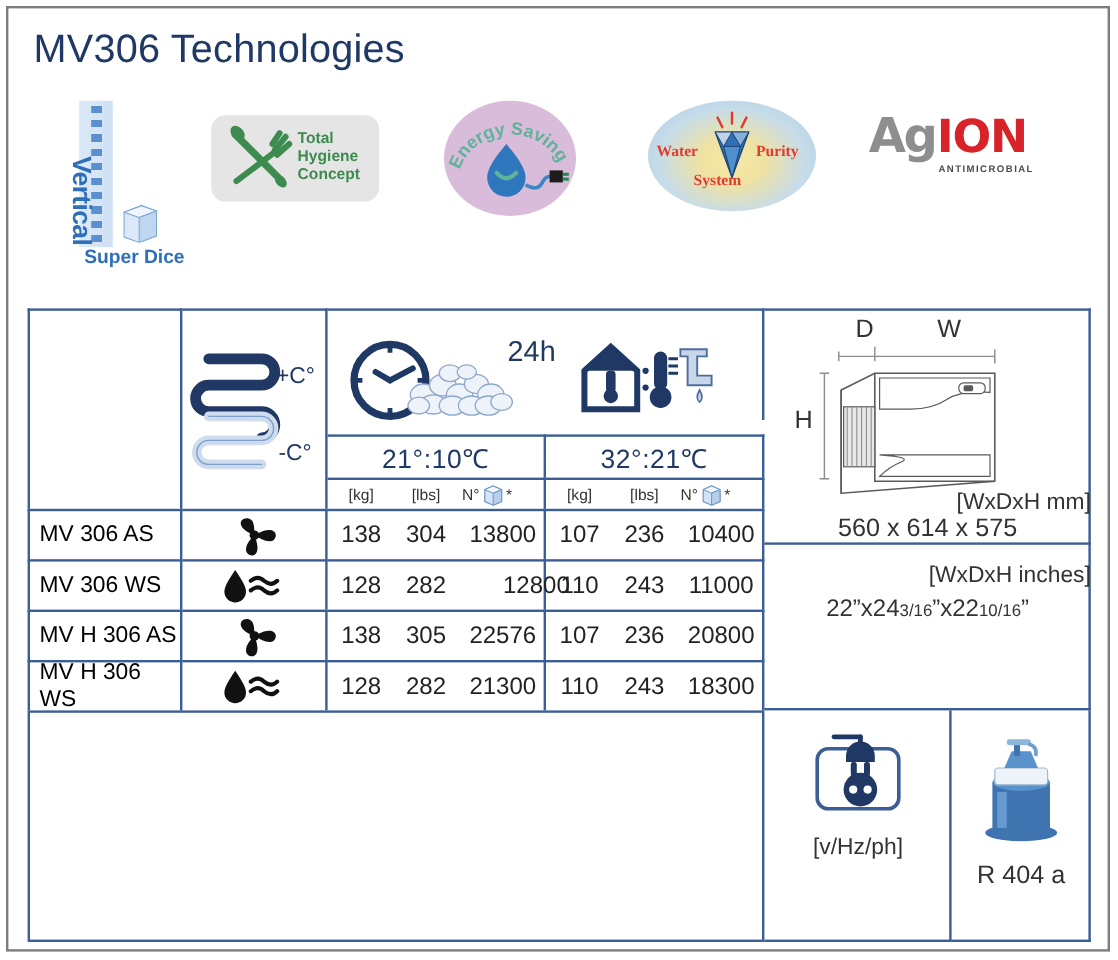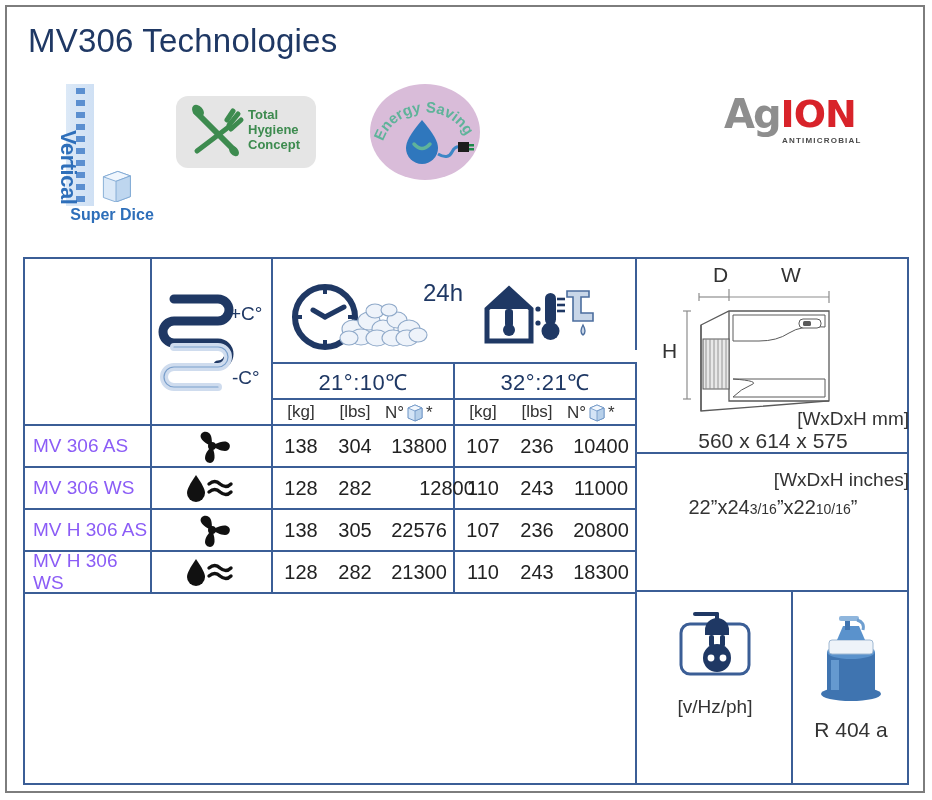--- a/index.html
+++ b/index.html
@@ -124,23 +124,23 @@
   .bt{border-top:2px solid #3b5e96;}
   .bb{border-bottom:2px solid #3b5e96;}
 
   .ctr{display:flex;align-items:center;justify-content:center;text-align:center;}
   .lft{display:flex;align-items:center;padding-left:8px;}
 
   .hdr-temp{
     font-size:22px;color:#1F3864;letter-spacing:0.5px;
   }
   .hdr-unit{
-    font-size:17px;color:#333;
-  }
-  .rowlabel{font-size:19px;color:#8b5cf6;}
+    font-size:13px;color:#333;
+  }
+  .rowlabel{font-size:19px;color:#000000;}
 
   .vcell{
     position:absolute;display:flex;align-items:center;justify-content:center;
     font-size:20px;color:#222;
   }
 
   
   .dim-cap{font-size:19px;color:#333;text-align:right;line-height:1.3;}
   .dim-val{font-size:21px;color:#333;text-align:center;}
   .dim-inch{font-size:20px;color:#333;text-align:center;}
@@ -206,20 +206,38 @@
         <path d="M 52,36 C 40,50 36,58 36,64 a 16,16 0 0 0 32,0 c 0,-6 -4,-14 -16,-28 z" fill="#2f77bd"></path>
         <path d="M 44,60 q 8,9 16,0" stroke="#5fb39a" stroke-width="3.5" fill="none" stroke-linecap="round"></path>
         <path d="M 68,70 q 10,6 14,-2 q 3,-6 8,-5" stroke="#3d86c6" stroke-width="3" fill="none"></path>
         <rect x="88" y="58" width="11" height="10" fill="#1d1d1d"></rect>
         <rect x="99" y="60" width="5" height="2.5" fill="#1d8a4a"></rect>
         <rect x="99" y="64" width="5" height="2.5" fill="#1d8a4a"></rect>
       </svg>
     </div>
   </div>
 
+  <div class="badge wp-wrap">
+    <div class="wp-oval">
+      <svg width="140" height="92" viewBox="0 0 140 92" style="position:absolute;left:0;top:0;">
+        <g stroke="#e03b2f" stroke-width="2" stroke-linecap="round">
+          <line x1="58" y1="14" x2="62" y2="22"></line>
+          <line x1="70" y1="10" x2="70" y2="19"></line>
+          <line x1="82" y1="14" x2="78" y2="22"></line>
+        </g>
+        <polygon points="56,26 84,26 70,64" fill="#2f6fb5" stroke="#1b3f70" stroke-width="1"></polygon>
+        <polygon points="56,26 70,26 63,38" fill="#bcd4ea" stroke="#1b3f70" stroke-width="0.8"></polygon>
+        <polygon points="70,26 84,26 77,38" fill="#86b2da" stroke="#1b3f70" stroke-width="0.8"></polygon>
+        <polygon points="63,38 77,38 70,64" fill="#4f8fcc" stroke="#1b3f70" stroke-width="0.8"></polygon>
+      </svg>
+      <div class="wp-word wp-w1">Water</div>
+      <div class="wp-word wp-w2">Purity</div>
+      <div class="wp-word wp-w3">System</div>
+    </div>
+  </div>
 
   <div class="badge ag-wrap">
     <div class="ag-row">
       <span class="ag-ag">Ag</span>
       <span class="ag-ion">ION</span>
       <span class="ag-sub">ANTIMICROBIAL</span>
     </div>
   </div>
 </div>
 

